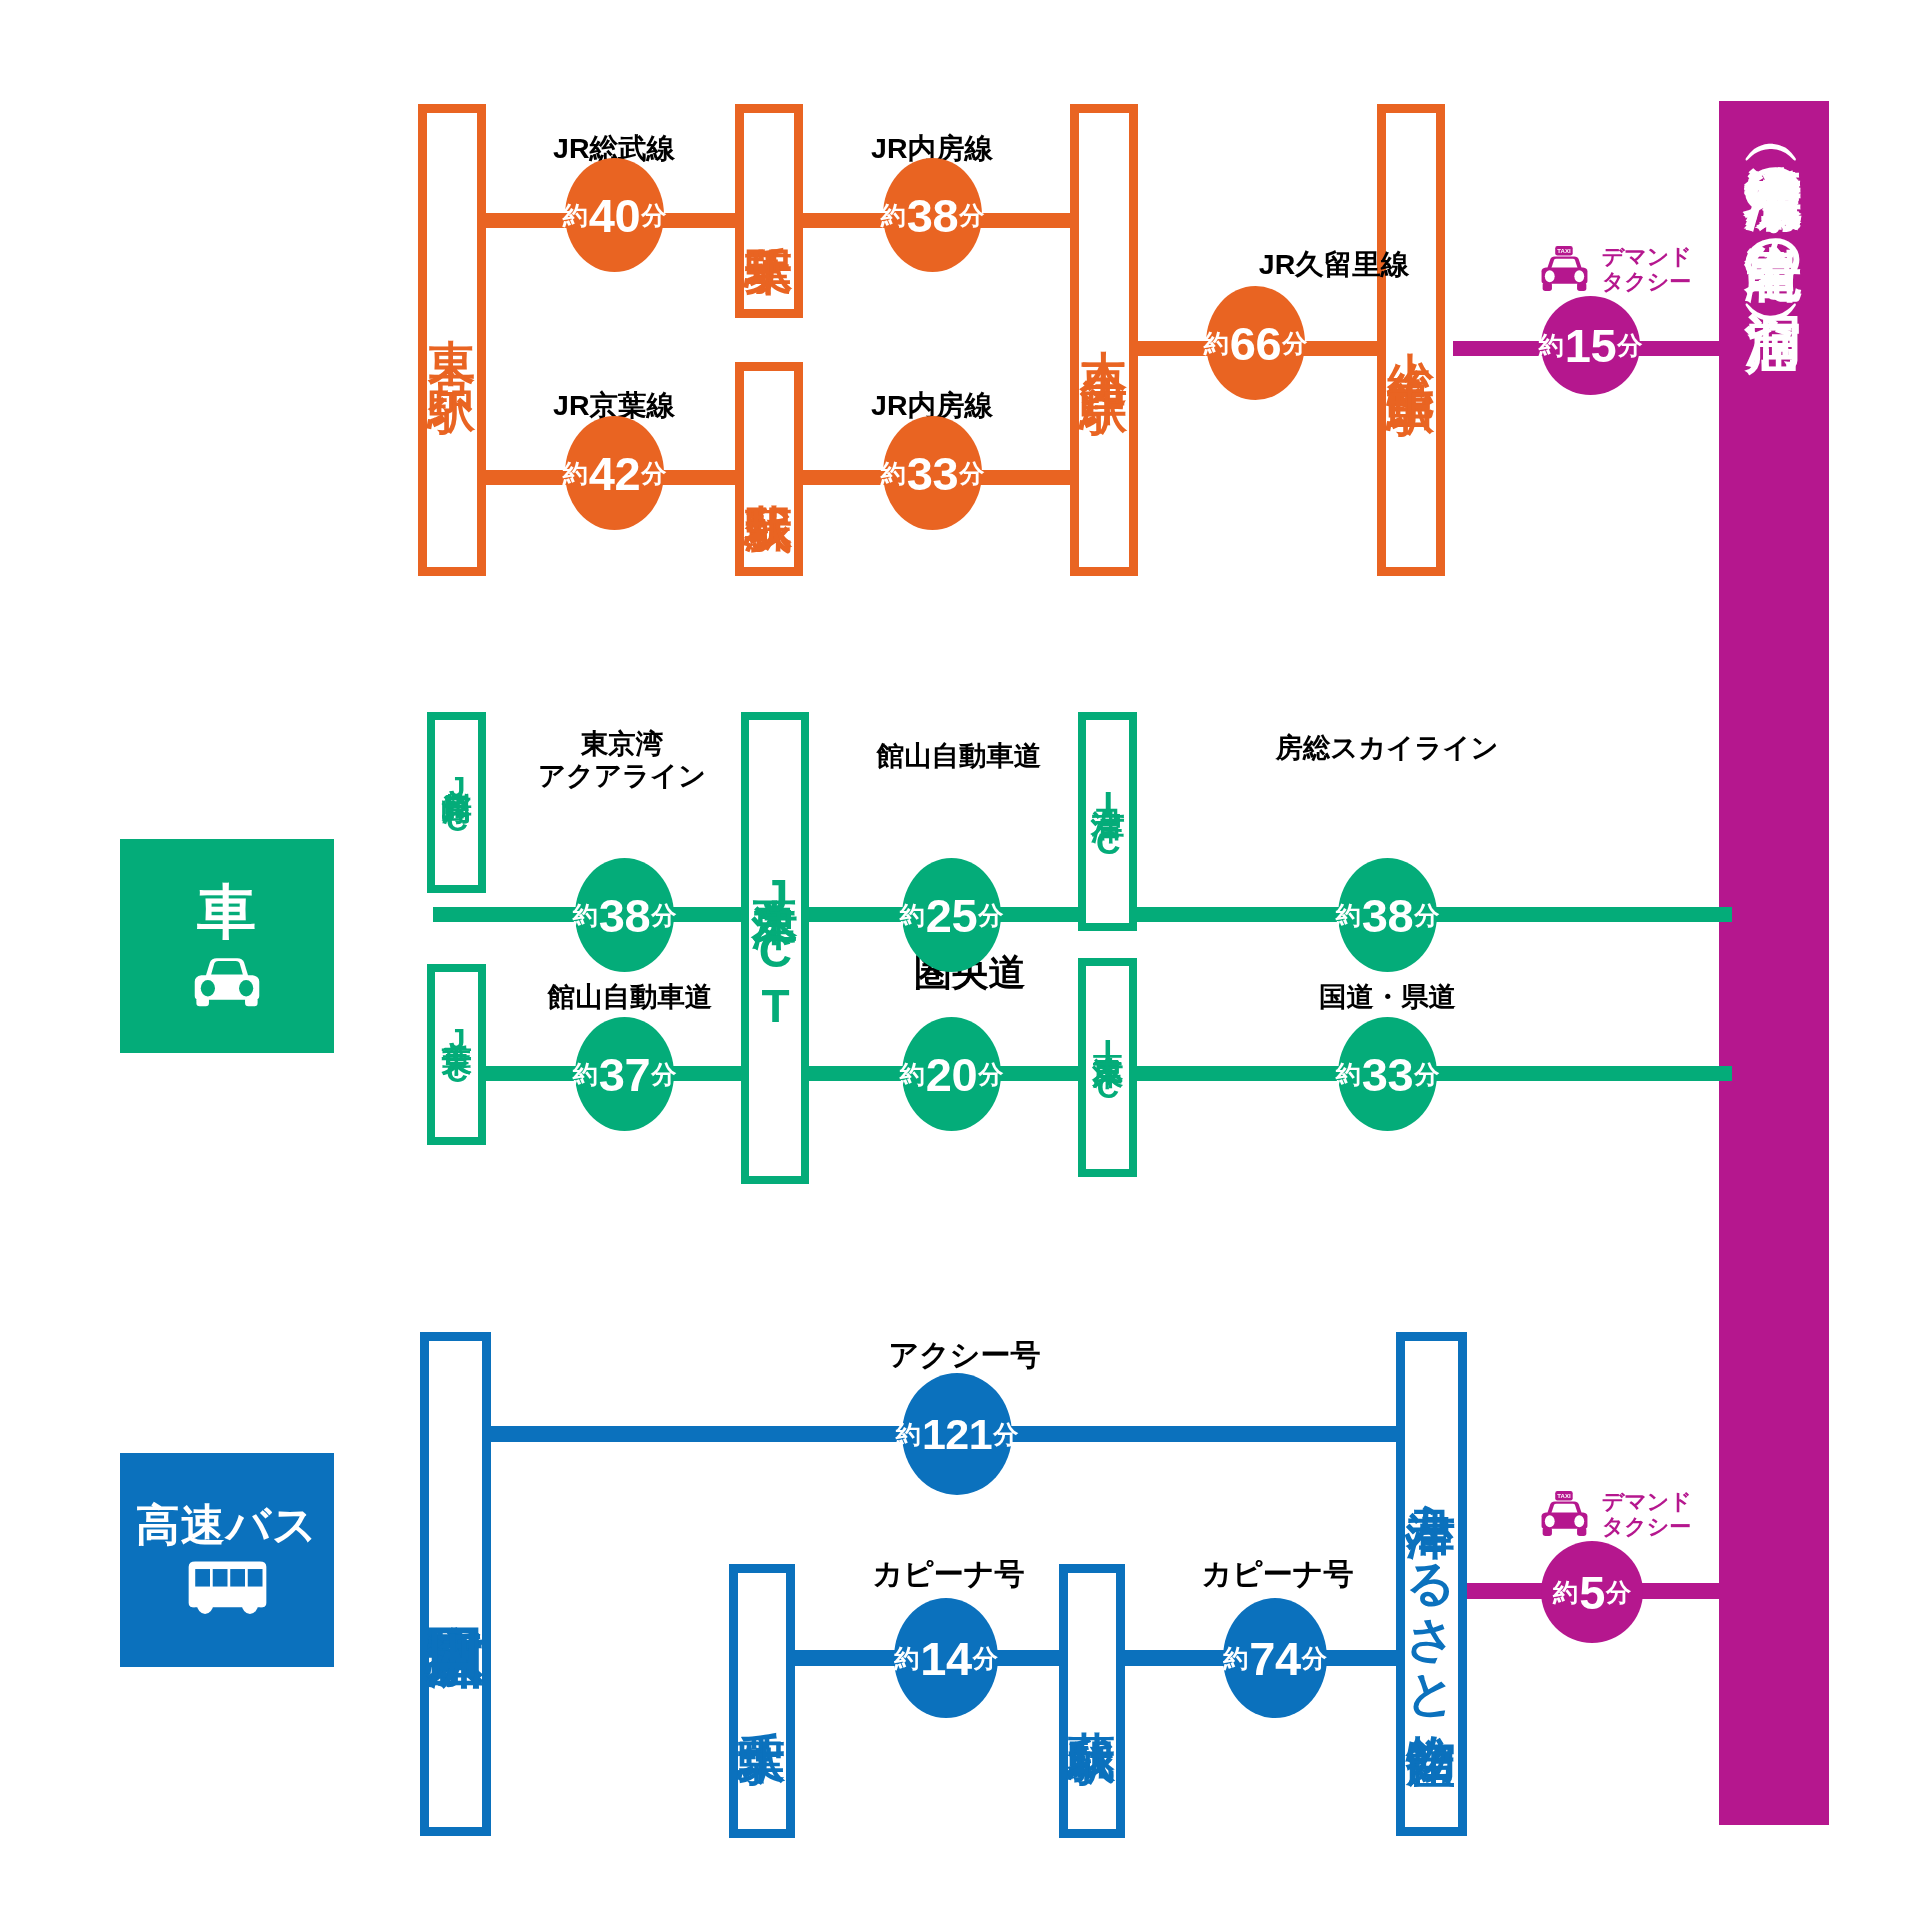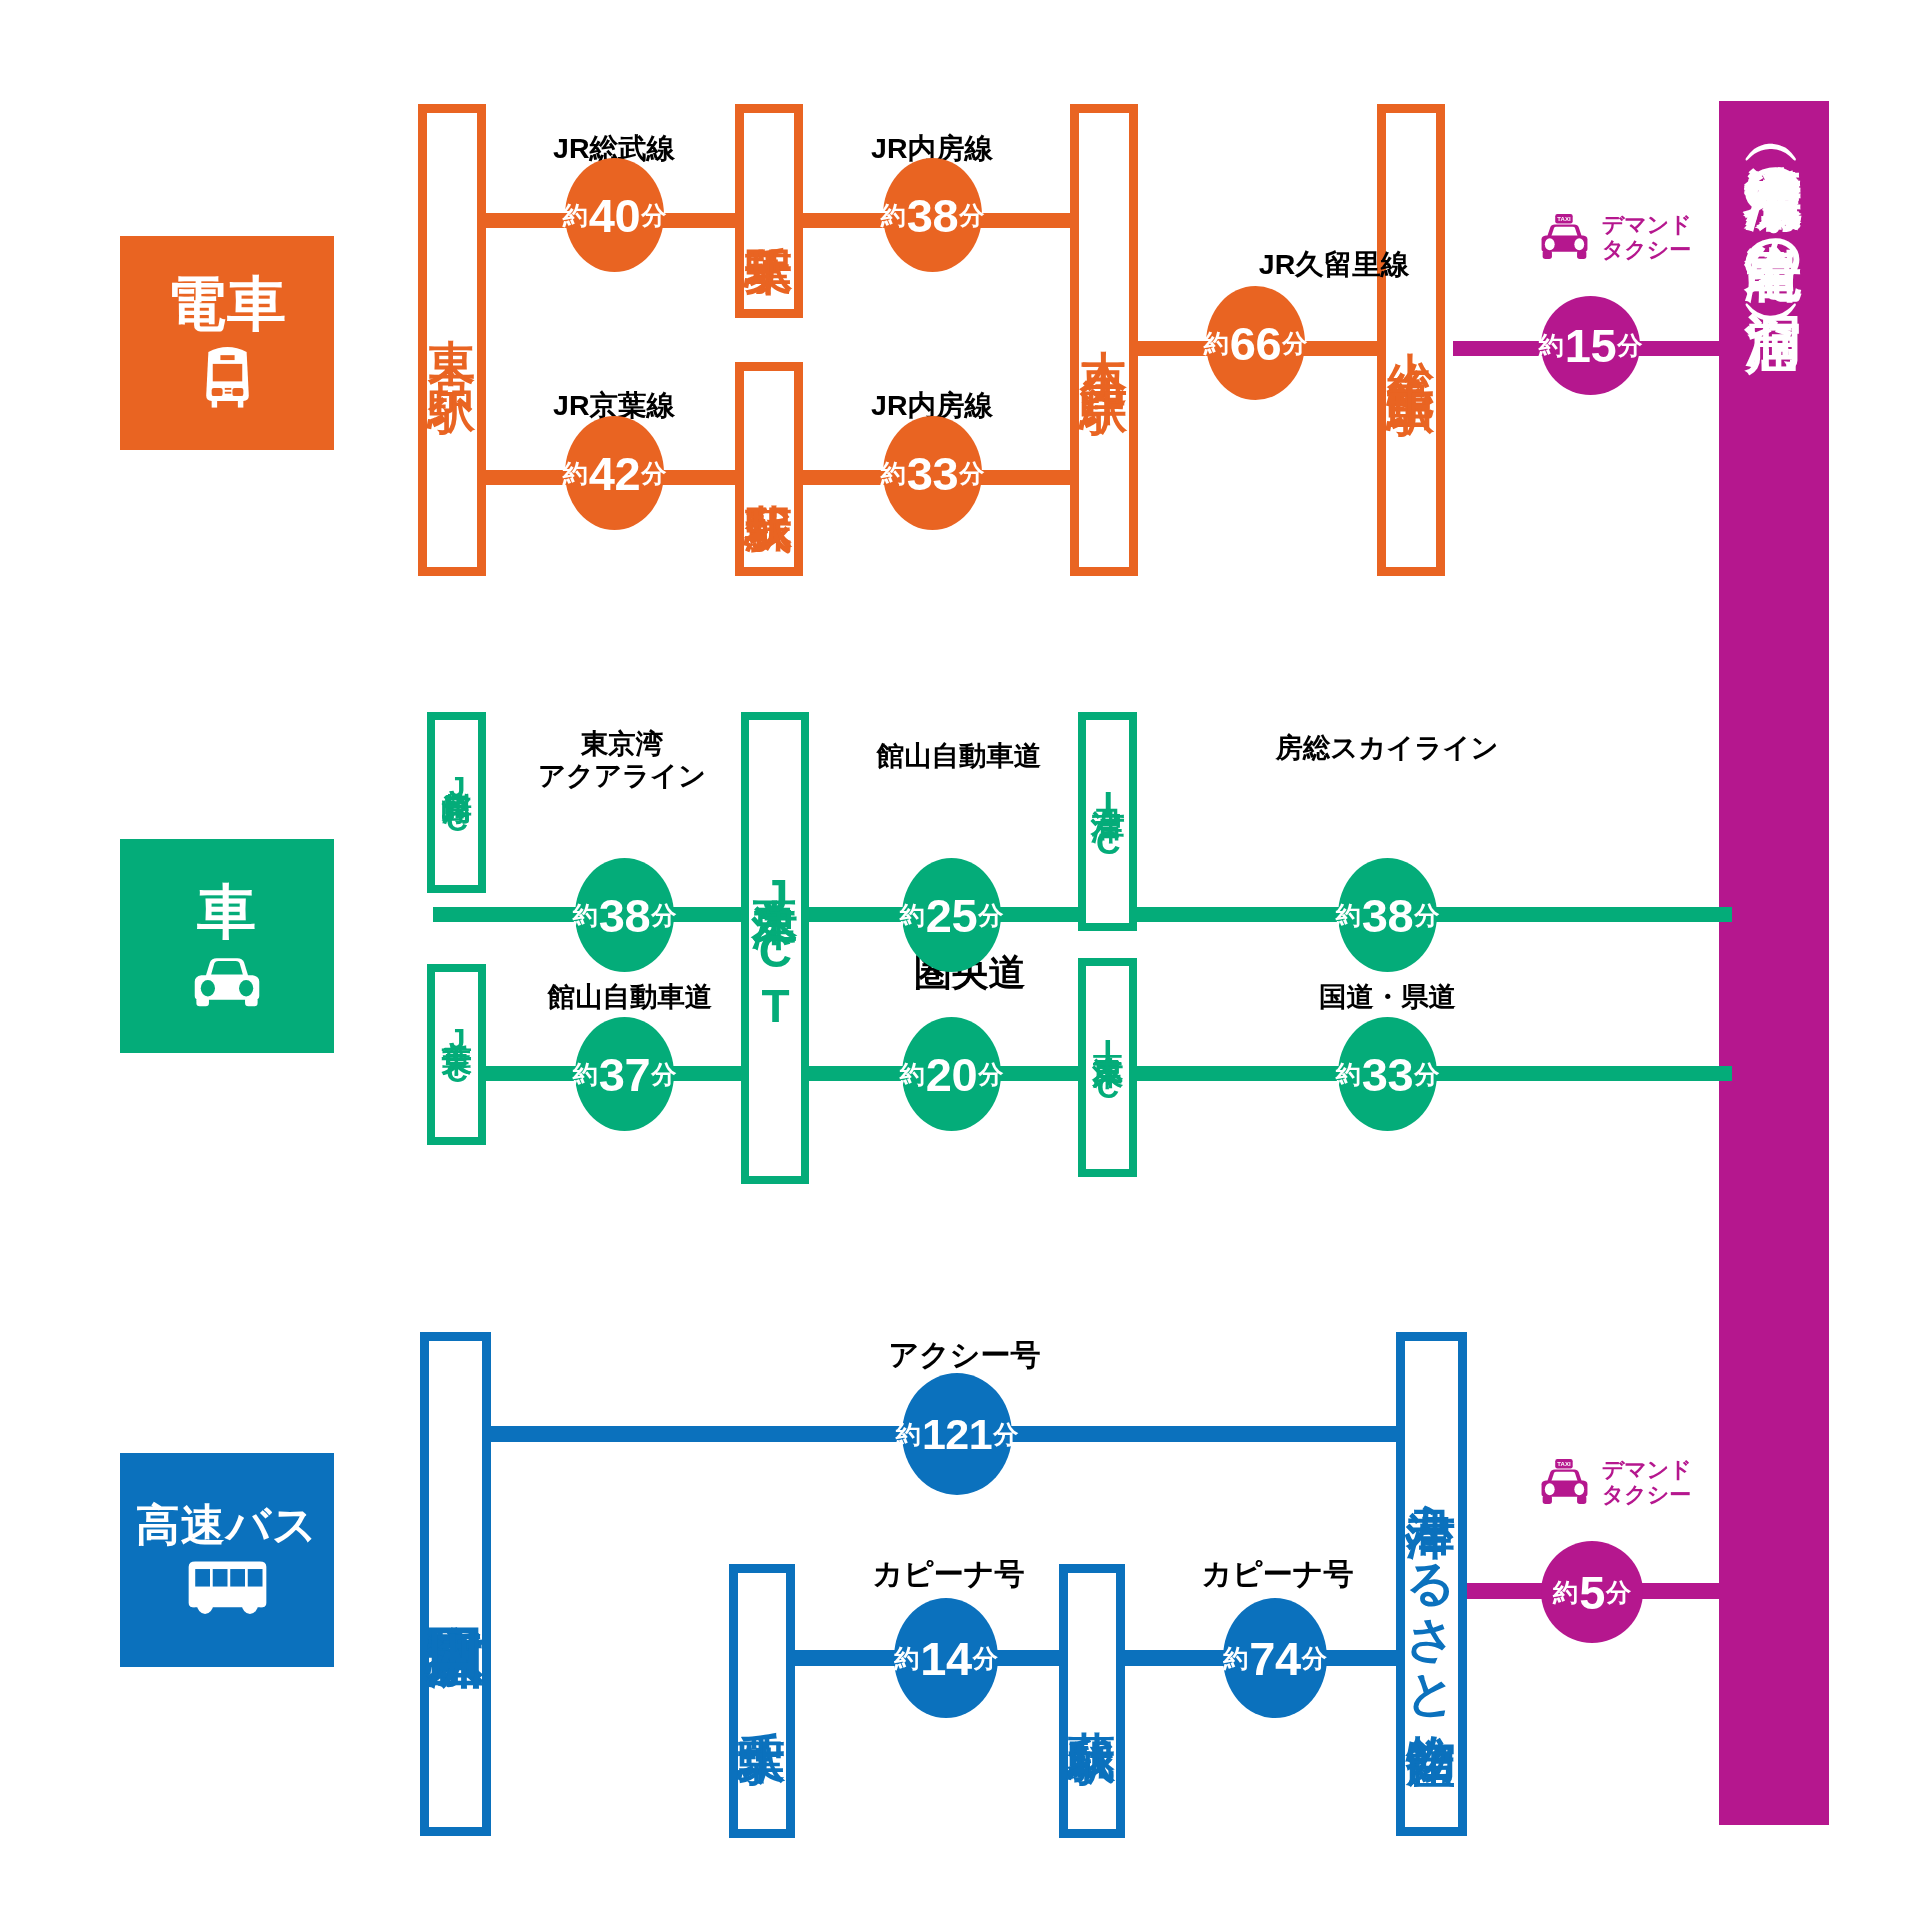--- a/index.html
+++ b/index.html
@@ -64,21 +64,21 @@
     font-size:28.5px;
     font-weight:bold;
     text-align:center;
     line-height:1.16;
     white-space:pre-line;
   }
 
   
   .taxi-note {
     position:absolute;
-    display:flex; align-items:center; gap:7.7px;
+    display:flex; align-items:center; gap:7.7px;margin-top:32px;
   }
   .taxi-note .taxi-text {
     color:#B5178E; font-size:22px; font-weight:bold; line-height:1.12;
     white-space:pre-line;
   }
 
   
   .dest {
     position:absolute;
     display:flex; align-items:flex-start; justify-content:center;
@@ -96,36 +96,20 @@
 </style>
 </head>
 <body>
 
 <div id="stage">
 
   <div class="dest" style="left:1719px; top:101px; width:110px; height:1724px; background:#B5178E;">
     <div class="dest-text">清水渓流広場（濃溝の滝・亀岩の洞窟）</div>
   </div>
 
-  <div class="mode-badge" style="left:120px; top:236px; background:#E96422;">
-    <div class="mode-label" style="font-size:59px;">電車</div>
-    <span class="mode-icon">
-      <svg width="71" height="66" viewBox="0 0 130 120">
-        <path fill="#ffffff" d="M30 14 Q65 -4 100 14 L104 94 Q104 104 94 104 L36 104 Q26 104 26 94 Z"></path>
-        <rect x="52" y="20" width="26" height="9" fill="#E96422"></rect>
-        <rect x="38" y="36" width="54" height="32" fill="#E96422"></rect>
-        <rect x="36" y="80" width="20" height="15" rx="4" fill="#E96422"></rect>
-        <rect x="74" y="80" width="20" height="15" rx="4" fill="#E96422"></rect>
-        <rect x="60" y="80" width="12" height="3.5" fill="#E96422"></rect>
-        <rect x="60" y="87" width="12" height="3.5" fill="#E96422"></rect>
-        <rect x="36" y="104" width="10" height="12" fill="#ffffff"></rect>
-        <rect x="84" y="104" width="10" height="12" fill="#ffffff"></rect>
-      </svg>
-    </span>
-  </div>
 
   <div class="bar" style="left:433px; top:213px; width:658px; height:15.4px; background:#E96422;"></div>
   <div class="bar" style="left:433px; top:470px; width:658px; height:15.4px; background:#E96422;"></div>
   <div class="bar" style="left:1108px; top:341px; width:296px; height:15.4px; background:#E96422;"></div>
   <div class="bar" style="left:1453px; top:341px; width:280px; height:15.4px; background:#B5178E;"></div>
 
   <div class="station" style="left:418px; top:104px; width:68px; height:472px; border:9.3px solid #E96422;">
     <div class="st-text" style="color:#E96422; font-size:47px; letter-spacing:0.55em;">東京駅</div>
   </div>
 

